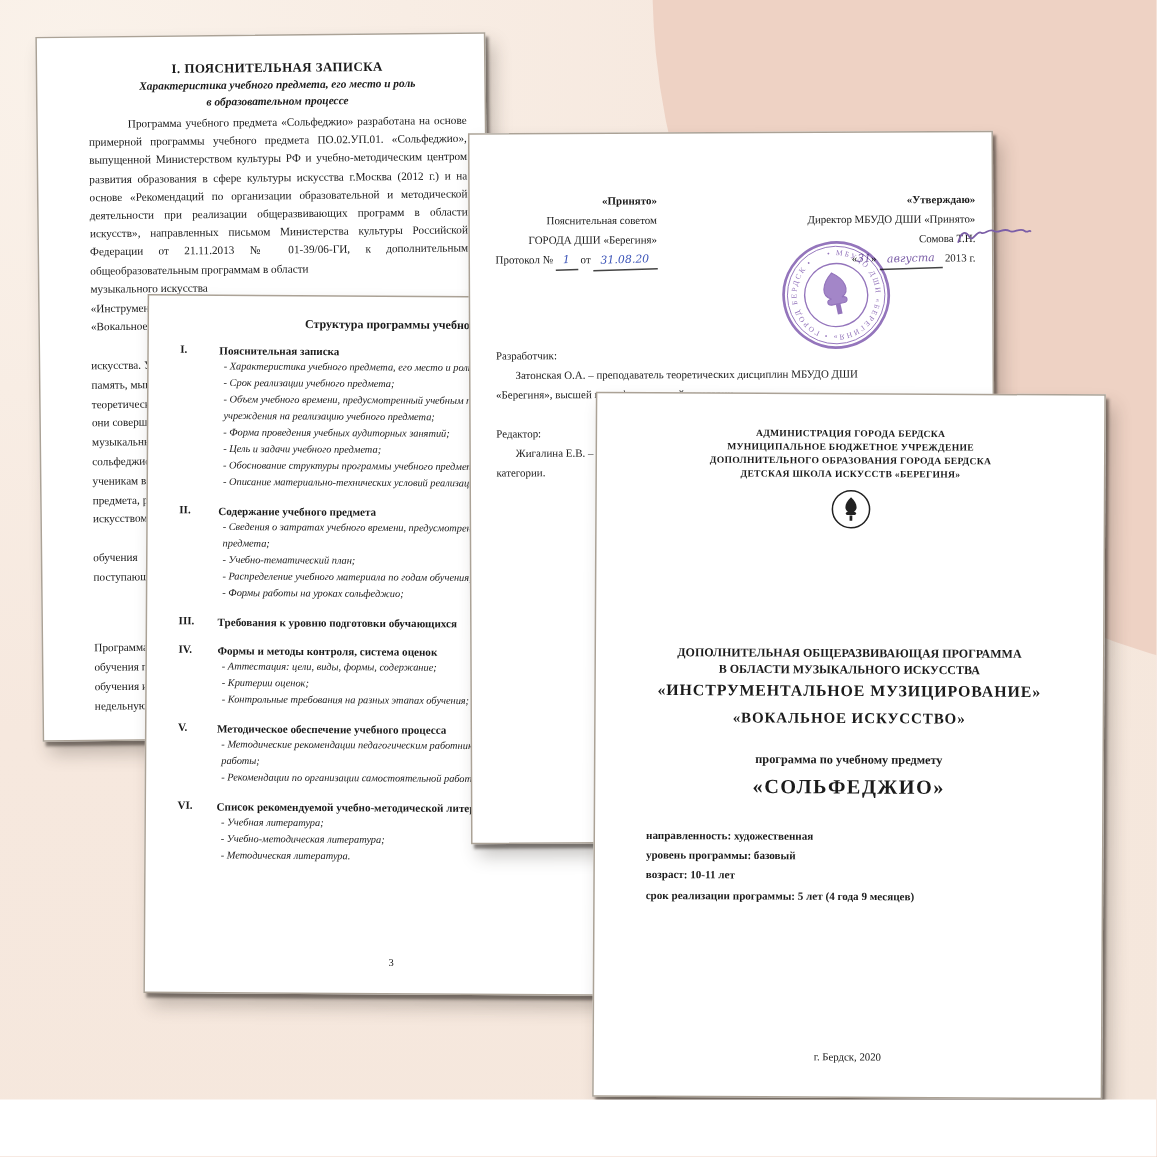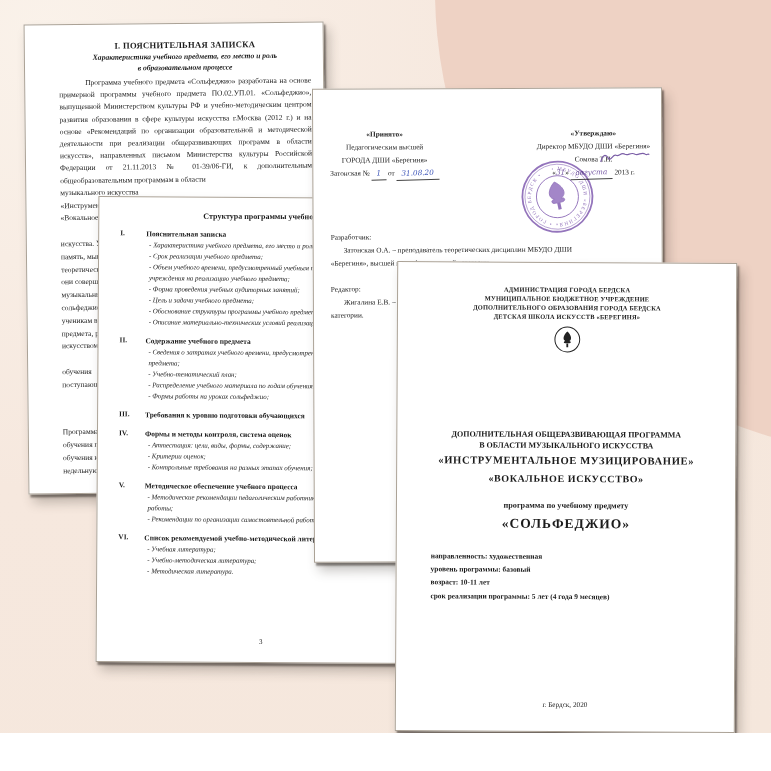--- a/index.html
+++ b/index.html
@@ -34,22 +34,22 @@
   .toc-body { flex:1; }
   .toc-title { font-weight:bold; font-size:7.4px; line-height:11px; }
   .toc-item { font-style:italic; font-size:6.9px; line-height:11px; padding-left:3px; }
   .b-pagenum { position:absolute; left:0; right:0; bottom:16px; text-align:center; font-size:7px; }
 
   
   .page-c { left:313px; top:88px; width:350px; height:474px; z-index:3;
             transform:rotate(-0.25deg); padding:38px 11px 0 17px; font-size:7.3px; }
   .c-row { display:flex; justify-content:space-between; }
   .c-col { line-height:13px; }
-  .c-accepted { text-align:center; }
-  .c-approved { text-align:center; }
+  .c-accepted { text-align:right; }
+  .c-approved { text-align:right; }
   .c-title { font-weight:bold; }
   .hand { font-style:italic; font-family:"DejaVu Serif",serif; }
   .blue { color:#3d55b8; }
   .purple { color:#7b5ea7; }
   .u { border-bottom:.8px solid #444; padding:0 5px; display:inline-block; transform:rotate(-1.5deg); }
   .sig-wrap { position:relative; display:inline-block; }
   .sig-svg { position:absolute; left:100%; top:-4px; margin-left:-14px; transform:rotate(-6deg); }
   .stamp { position:absolute; left:206px; top:70px; width:76px; height:76px;
            mix-blend-mode:multiply; transform:rotate(-12deg); opacity:.92; }
   .c-dev { margin-top:50px; line-height:13px; }
@@ -168,27 +168,27 @@
       </div>
     </div>
 
     <div class="b-pagenum">3</div>
   </div>
 
   <div class="page page-c">
     <div class="c-row">
       <div class="c-col c-accepted">
         <div class="c-title">«Принято»</div>
-        <div>Педагогическим высшей</div>
+        <div>Пояснительная советом</div>
         <div>ГОРОДА ДШИ «Берегиня»</div>
-        <div><span>Затонская №</span> <span class="hand blue u">1</span> <span>от</span> <span class="hand blue u">31.08.20</span></div>
+        <div><span>Протокол №</span> <span class="hand blue u">1</span> <span>от</span> <span class="hand blue u">31.08.20</span></div>
       </div>
       <div class="c-col c-approved">
         <div class="c-title">«Утверждаю»</div>
-        <div>Директор МБУДО ДШИ «Берегиня»</div>
+        <div>Директор МБУДО ДШИ «Принято»</div>
         <div>
           <span class="sig-wrap"><span>Сомова Т.Н.</span><svg class="sig-svg" width="52" height="16" viewBox="0 0 52 16">
                 <path d="M2 11 C5 3 8 4 10 8 C12 12 15 4 18 6 C21 8 23 3 27 6 C30 8 33 4 37 7 C40 9 44 5 47 8 C49 10 50 7 51 9" stroke="#7b5ea7" stroke-width="1.2" fill="none"></path>
               </svg></span>
         </div>
         <div><span>«</span><span class="hand purple">31</span><span>»</span> <span class="hand purple u">августа</span> <span>2013 г.</span></div>
       </div>
     </div>
 
     <div class="stamp">

